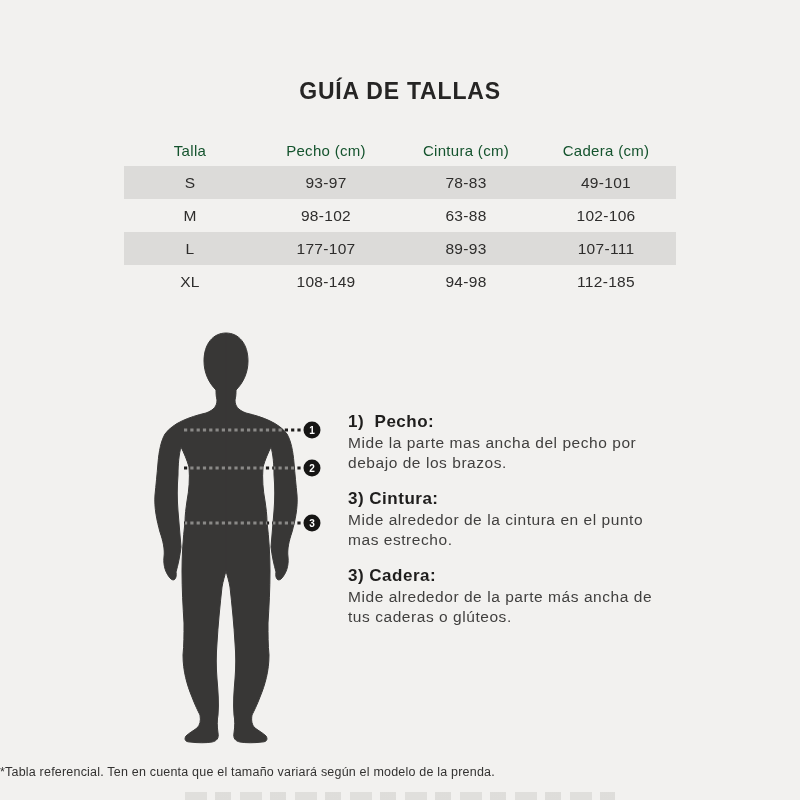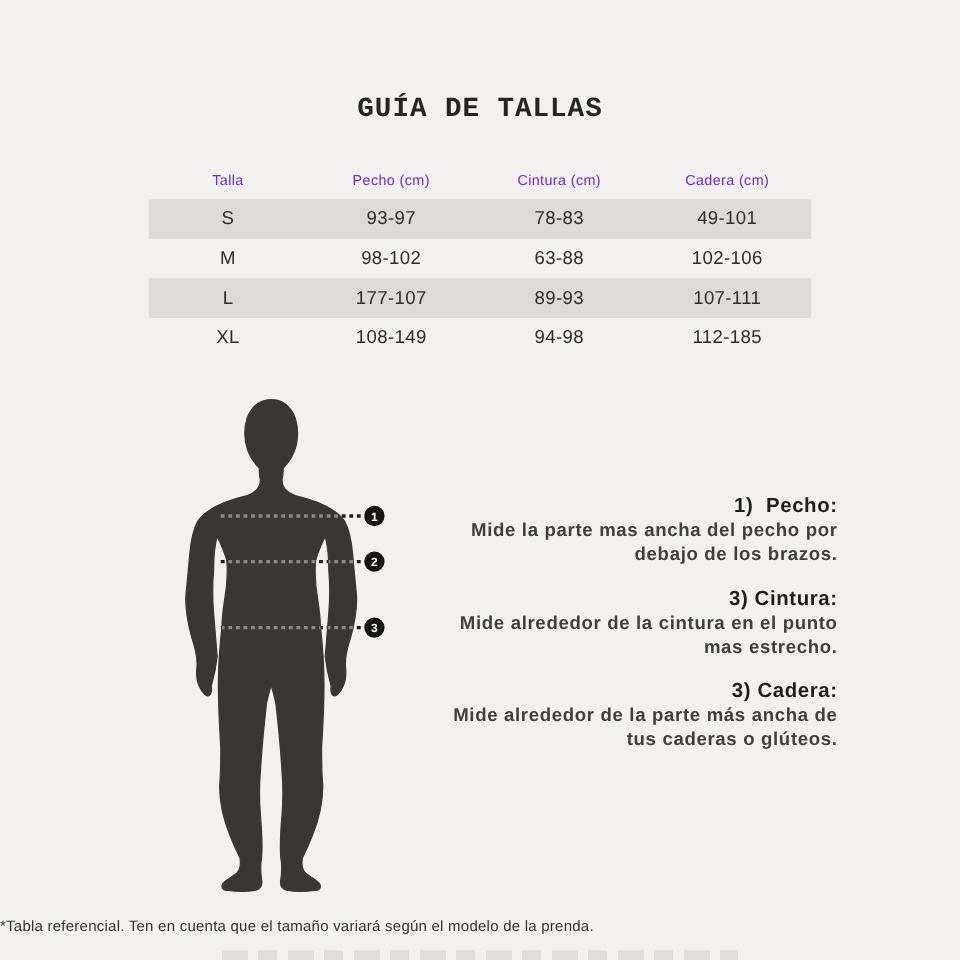--- a/index.html
+++ b/index.html
@@ -6,45 +6,45 @@
   html, body { width: 800px; height: 800px; }
   body { font-family: "Liberation Sans", "DejaVu Sans", sans-serif; }
   .page {
     position: relative; width: 800px; height: 800px;
     background: #f2f1ef; overflow: hidden;
     color: #2e2d2c;
   }
   .title {
     position: absolute; top: 78px; left: 0; width: 800px;
     text-align: center; font-size: 23px; font-weight: bold;
-    letter-spacing: 0.8px; color: #262524; font-family: Liberation Mono, monospace;
+    letter-spacing: 0.8px; color: #262524;
   }
   
   .size-table { position: absolute; left: 124px; top: 134px; width: 552px; }
   .tr {
     display: grid; grid-template-columns: 132px 140px 140px 140px;
     align-items: center; height: 33px;
   }
   .tr.th-row { height: 32px; }
   .td { text-align: center; font-size: 15.5px; letter-spacing: 0.3px; color: #2e2d2c; }
-  .th-row .td { font-size: 12px; color: #6d28d9; }
+  .th-row .td { font-size: 15px; color: #14532d; }
   .tr.striped { background: #dcdbd9; }
   
   .figure-svg { position: absolute; left: 120px; top: 325px; }
   .badge-num { font-family: "Liberation Sans", "DejaVu Sans", sans-serif; font-size: 10px; font-weight: bold; }
   
   .instructions { position: absolute; left: 348px; top: 412px; width: 350px; }
-  .instr-block { margin-bottom: 16px; text-align: right; }
+  .instr-block { margin-bottom: 16px; }
   .instr-heading {
     font-size: 17px; font-weight: bold; color: #1f1e1d;
     letter-spacing: 0.5px; line-height: 20px; white-space: pre-wrap;
   }
   .instr-body {
     font-size: 15.5px; color: #403f3e; letter-spacing: 0.55px;
-    line-height: 20px; white-space: pre-wrap; margin-top: 1px; font-weight: bold;
+    line-height: 20px; white-space: pre-wrap; margin-top: 1px;
   }
   
   .footnote {
     position: absolute; top: 765px; left: 0; width: 800px;
     text-align: left; font-size: 12.5px; letter-spacing: 0.2px; color: #333231;
   }
   
   .cutoff-strip {
     position: absolute; bottom: 0; left: 185px; width: 430px; height: 8px;
     background: repeating-linear-gradient(90deg,

